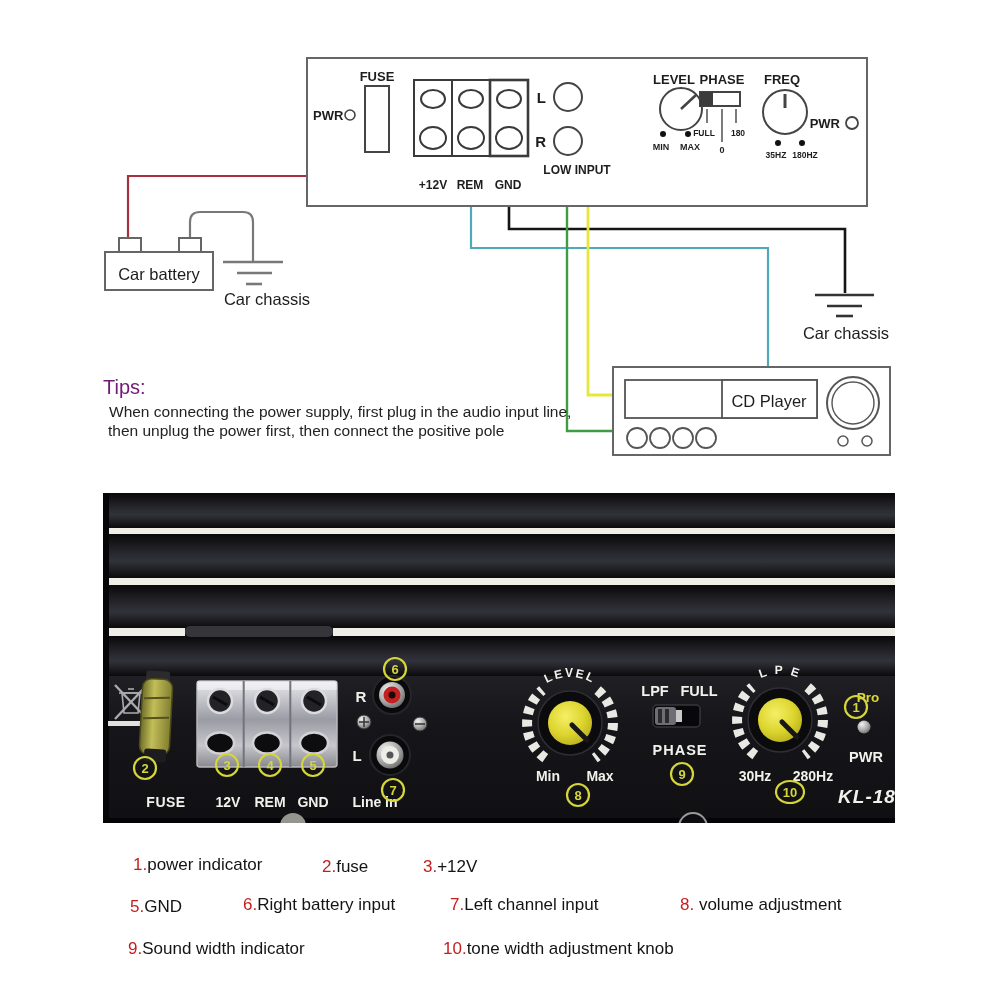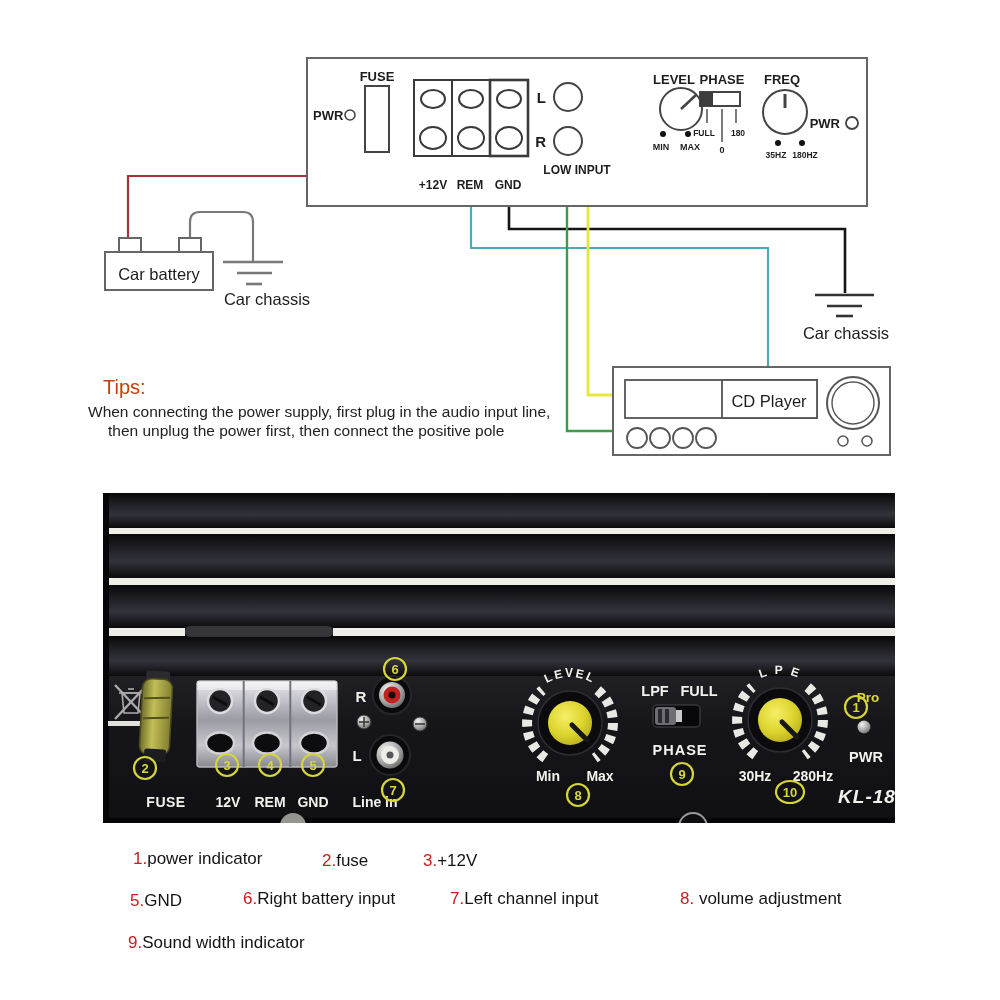--- a/index.html
+++ b/index.html
@@ -1,21 +1,21 @@
 <!DOCTYPE html>
 <html><head>
 <meta charset="utf-8">
 <style>
   html,body{margin:0;padding:0;background:#fff;}
   #stage{position:relative;width:1000px;height:1000px;background:#fff;overflow:hidden;
          font-family:"Liberation Sans",sans-serif;color:#1c1c1c;}
   .abs{position:absolute;}
-  .tips-head{font-size:20px;color:#c2410c;}
+  .tips-head{font-size:20px;color:#701a75;}
   .tips-line{font-size:15.5px;color:#222;white-space:nowrap;}
-  .legend-item{font-size:17px;white-space:nowrap;color:#141414;}
+  .legend-item{font-size:17px;white-space:nowrap;color:#141414;margin-top:6px;}
   .legend-item .num{color:#c41e1e;}
   svg text{font-family:"Liberation Sans",sans-serif;}
   .sch-b{font-weight:bold;fill:#1d1d1d;}
   .sch-r{fill:#1d1d1d;}
   .ph-w{font-weight:bold;fill:#f2f2ec;}
   .ph-y{font-weight:bold;fill:#dcd838;}
 </style>
 </head>
 <body>
 
@@ -122,21 +122,21 @@
           <circle cx="660" cy="438" r="10"></circle>
         <circle cx="683" cy="438" r="10"></circle>
           <circle cx="706" cy="438" r="10"></circle>
       </g>
       <circle cx="843" cy="441" r="5" fill="#fff" stroke="#555" stroke-width="1.5"></circle>
       <circle cx="867" cy="441" r="5" fill="#fff" stroke="#555" stroke-width="1.5"></circle>
     </g>
   </svg>
 
   <div class="abs tips-head" style="left:103px;top:376px">Tips:</div>
-  <div class="abs tips-line" style="left:88px;top:403px">When connecting the power supply, first plug in the audio input line,</div>
+  <div class="abs tips-line" style="left:109px;top:403px">When connecting the power supply, first plug in the audio input line,</div>
   <div class="abs tips-line" style="left:108px;top:422px">then unplug the power first, then connect the positive pole</div>
 
   <svg class="abs" style="left:103px;top:493px" width="792" height="330" viewBox="0 0 792 330">
     <defs>
       <radialGradient id="knobY" cx="40%" cy="35%" r="75%">
         <stop offset="0%" stop-color="#f5ef68"></stop>
           <stop offset="55%" stop-color="#ddd52e"></stop>
           <stop offset="100%" stop-color="#b3ab1c"></stop>
       </radialGradient>
       <radialGradient id="metalG" cx="35%" cy="30%" r="80%">
@@ -343,14 +343,15 @@
   </svg>
 
   <div class="abs legend-item" style="left:133px;top:849px"><span class="num">1.</span><span>power indicator</span></div>
   <div class="abs legend-item" style="left:322px;top:851px"><span class="num">2.</span><span>fuse</span></div>
   <div class="abs legend-item" style="left:423px;top:851px"><span class="num">3.</span><span>+12V</span></div>
   <div class="abs legend-item" style="left:130px;top:891px"><span class="num">5.</span><span>GND</span></div>
   <div class="abs legend-item" style="left:243px;top:889px"><span class="num">6.</span><span>Right battery input</span></div>
   <div class="abs legend-item" style="left:450px;top:889px"><span class="num">7.</span><span>Left channel input</span></div>
   <div class="abs legend-item" style="left:680px;top:889px"><span class="num">8.</span><span> volume adjustment</span></div>
   <div class="abs legend-item" style="left:128px;top:933px"><span class="num">9.</span><span>Sound width indicator</span></div>
+  <div class="abs legend-item" style="left:443px;top:933px"><span class="num">10.</span><span>tone width adjustment knob</span></div>
 
 </div>
 
 </body></html>

